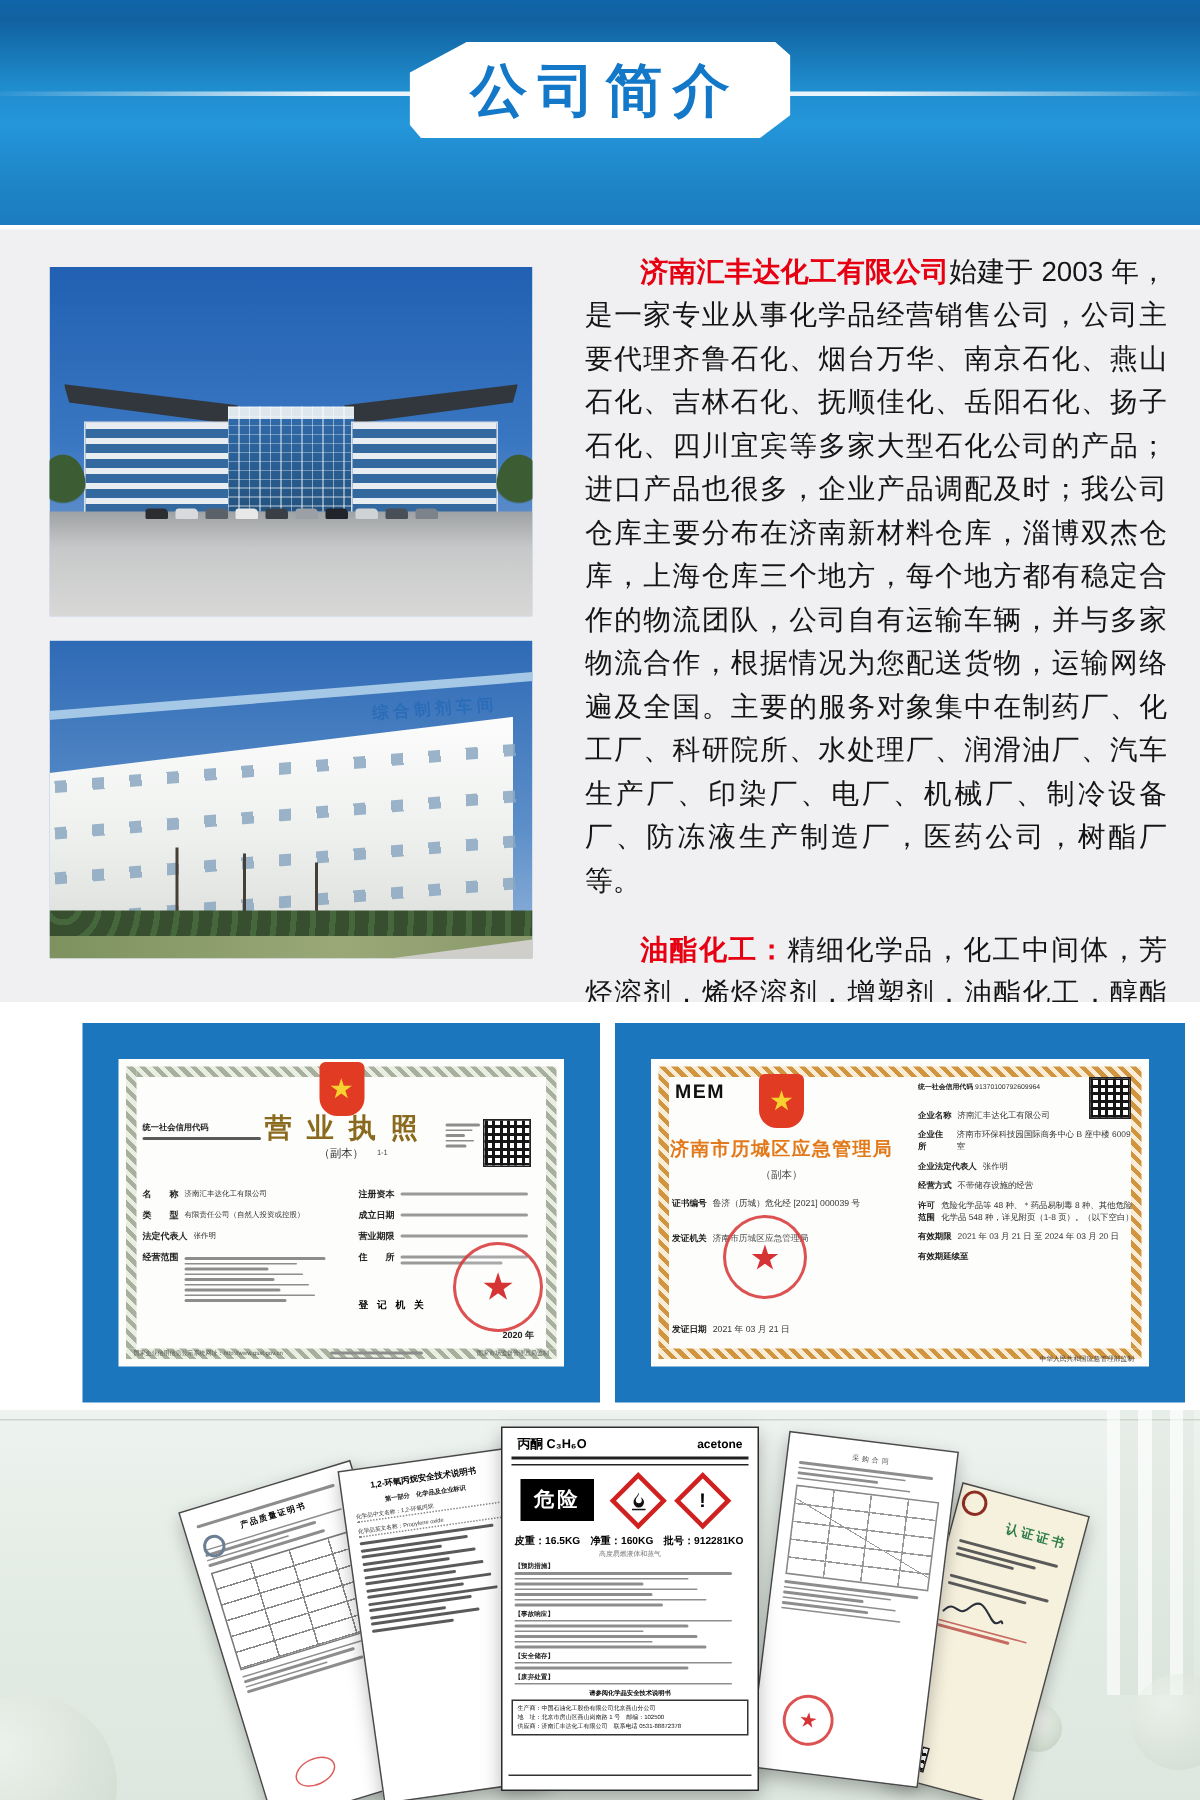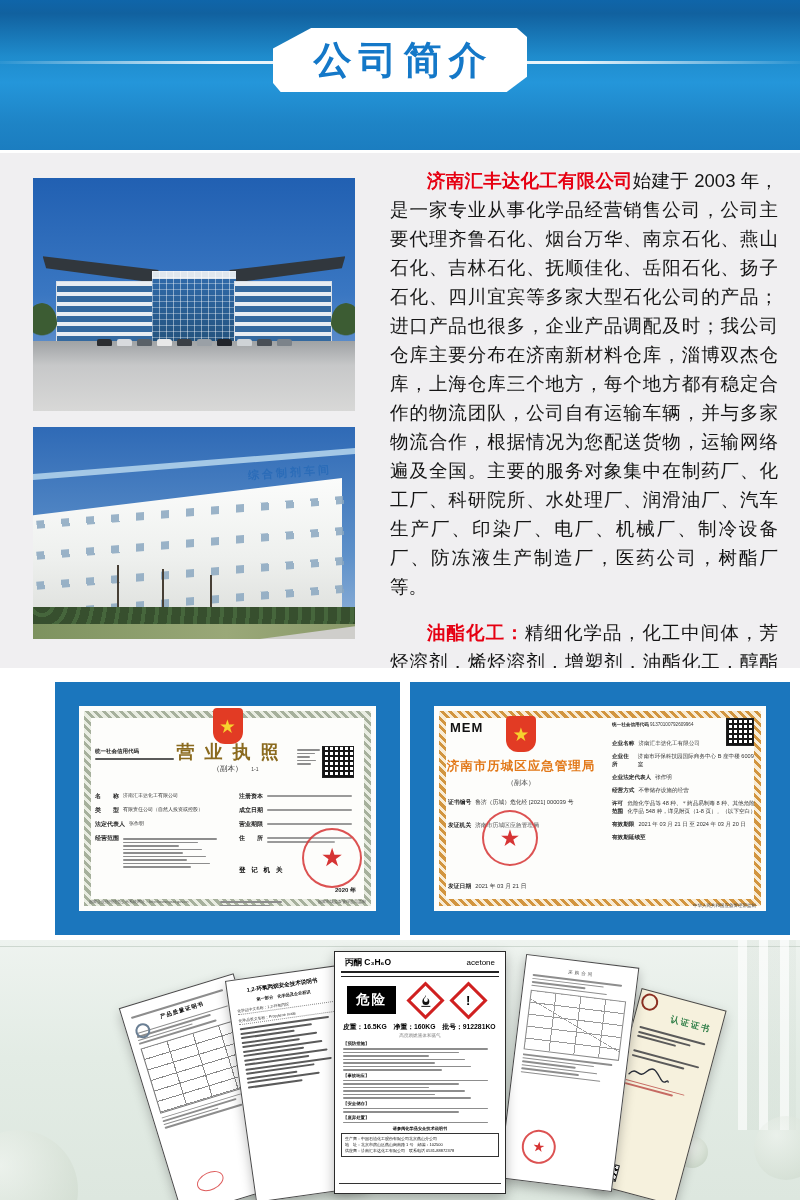--- a/index.html
+++ b/index.html
@@ -123,21 +123,21 @@
   .d1-title{font-size:5.5px;font-weight:bold;text-align:center;letter-spacing:1px;margin:3px 0 5px}
   .mini-table{border:1px solid #777;height:66px;margin:4px 0;
     background-image:repeating-linear-gradient(180deg,transparent 0 10px,#888 10px 11px),
                      repeating-linear-gradient(90deg,transparent 0 26px,#888 26px 27px)}
   .d1-stamp{position:absolute;left:22px;bottom:16px;width:26px;height:16px;border:1.5px solid rgba(214,52,52,.8);
     border-radius:50%;transform:rotate(-8deg)}
   .d2-title{font-size:5.6px;font-weight:bold;text-align:center;margin-bottom:3px}
   .d2-sec{font-size:4.2px;text-align:center;color:#222;margin-bottom:4px;font-weight:bold}
   .d2-line{font-size:3.8px;color:#333;border-bottom:1px dotted #888;padding-bottom:1px;margin-bottom:3px}
   .d3-head{display:flex;justify-content:space-between;align-items:baseline;font-size:8.5px;font-weight:bold;padding:1px 4px}
-  .d3-head .en{font-weight:normal;font-size:8px}
+  .d3-head .en{font-weight:bold;font-size:8px}
   .d3-rule{height:3px;border-top:2.5px solid #222;border-bottom:1px solid #222;margin:1px 0 4px}
   .d3-hazrow{display:flex;align-items:center;gap:12px;padding:2px 6px;height:34px}
   .d3-danger{background:#000;color:#fff;font-weight:bold;font-size:13.5px;padding:5px 9px;letter-spacing:2px}
   .ghs{width:21px;height:21px;border:3px solid #d02020;background:#fff;transform:rotate(45deg);
     display:flex;align-items:center;justify-content:center;margin-left:4px}
   .ghs .in{transform:rotate(-45deg);display:flex;align-items:center;justify-content:center;font-weight:bold;font-size:13px}
   .d3-weights{font-size:6.8px;font-weight:bold;margin:3px 2px 1px}
   .d3-sub{font-size:4.6px;color:#777;text-align:center;margin-bottom:3px}
   .d3-body{padding:0 2px}
   .d3-body .sec{display:block;font-size:4.4px;font-weight:bold;color:#222;margin-top:2px}

